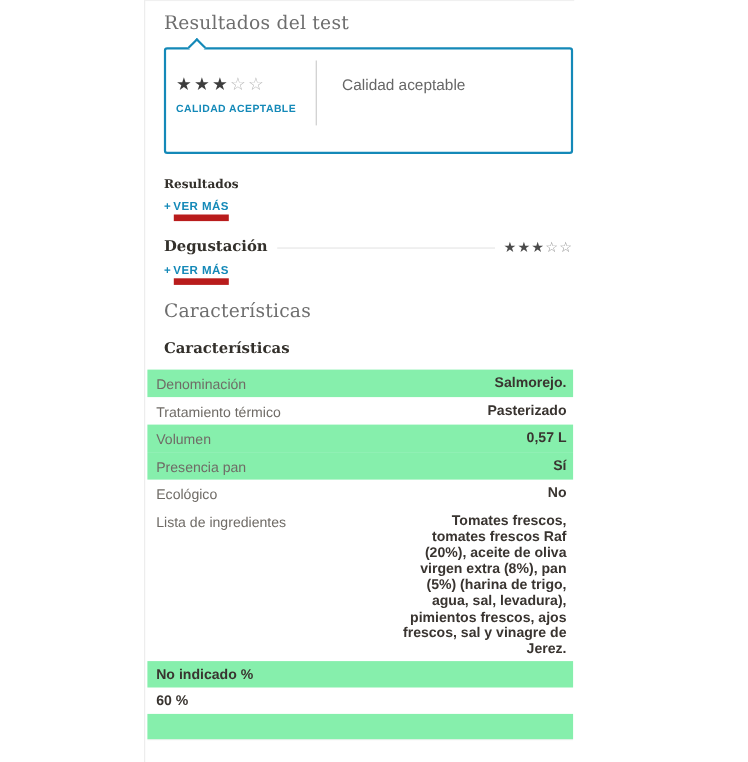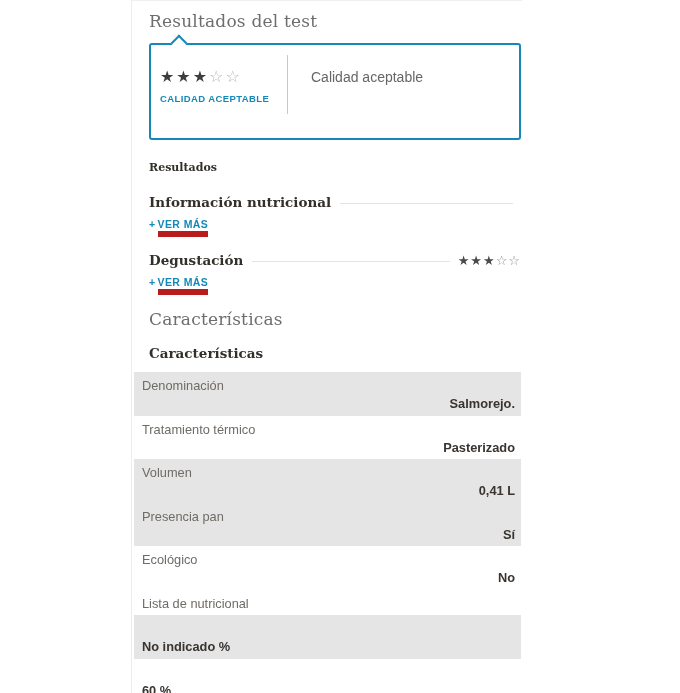--- a/index.html
+++ b/index.html
@@ -62,25 +62,25 @@
   }
   .char-subheading {
     font-family:"DejaVu Serif", serif; font-size:13.5px; font-weight:bold;
     color:#33302b; margin:16px 0 0 17px;
   }
   .char-table { margin:11px 1px 0 2px; border-bottom:1px solid #f0f0f0; }
   .char-row {
     display:flex; justify-content:space-between; align-items:flex-start;
     padding:5px 6px 4px 8px; min-height:23px;
   }
-  .char-row.gray { background:#e5e5e5; }
+  .char-row.gray { background:#86efac; }
   .row-label { color:#6f6b66; font-size:12.8px; padding-top:1px; }
   .row-value {
     font-weight:bold; color:#393430; font-size:12.8px; text-align:right;
-    max-width:152px; line-height:14.6px;margin-top:20px;
+    max-width:152px; line-height:14.6px;
   }
 </style>
 </head>
 <body>
 
 <div class="content">
 
   <h2 class="page-title">Resultados del test</h2>
 
   <div class="rating-box">
@@ -91,24 +91,20 @@
       </div>
       <div class="rb-label">CALIDAD ACEPTABLE</div>
     </div>
     <div class="rb-divider"></div>
     <div class="rb-right">Calidad aceptable</div>
   </div>
 
   <h3 class="results-heading">Resultados</h3>
 
   <div>
-    <div class="subsection-header">
-      <span class="subsection-title">Información nutricional</span>
-      <span class="subsection-rule"></span>
-    </div>
     <a class="ver-mas">
       <span class="plus">+</span><span class="vm-text">VER MÁS</span>
     </a>
   </div>
 
   <div>
     <div class="subsection-header">
       <span class="subsection-title">Degustación</span>
       <span class="subsection-rule"></span>
       <span class="deg-stars">
@@ -127,32 +123,33 @@
     <div class="char-row gray">
       <span class="row-label">Denominación</span>
       <span class="row-value">Salmorejo.</span>
     </div>
     <div class="char-row">
       <span class="row-label">Tratamiento térmico</span>
       <span class="row-value">Pasterizado</span>
     </div>
     <div class="char-row gray">
       <span class="row-label">Volumen</span>
-      <span class="row-value">0,41 L</span>
+      <span class="row-value">0,57 L</span>
     </div>
     <div class="char-row gray">
       <span class="row-label">Presencia pan</span>
       <span class="row-value">Sí</span>
     </div>
     <div class="char-row">
       <span class="row-label">Ecológico</span>
       <span class="row-value">No</span>
     </div>
     <div class="char-row">
-      <span class="row-label">Lista de nutricional</span>
+      <span class="row-label">Lista de ingredientes</span>
+      <span class="row-value">Tomates frescos, tomates frescos Raf (20%), aceite de oliva virgen extra (8%), pan (5%) (harina de trigo, agua, sal, levadura), pimientos frescos, ajos frescos, sal y vinagre de Jerez.</span>
     </div>
     <div class="char-row gray">
       <span class="row-value">No indicado %</span>
     </div>
     <div class="char-row">
       <span class="row-value">60 %</span>
     </div>
     <div class="char-row gray">
       
       

